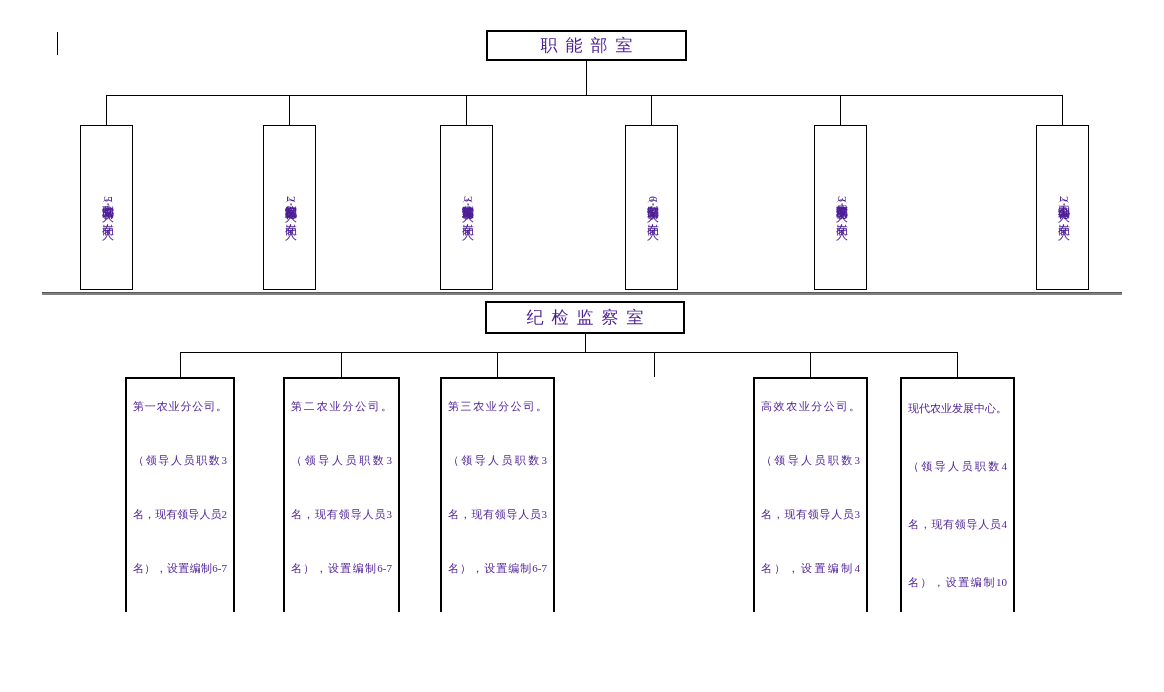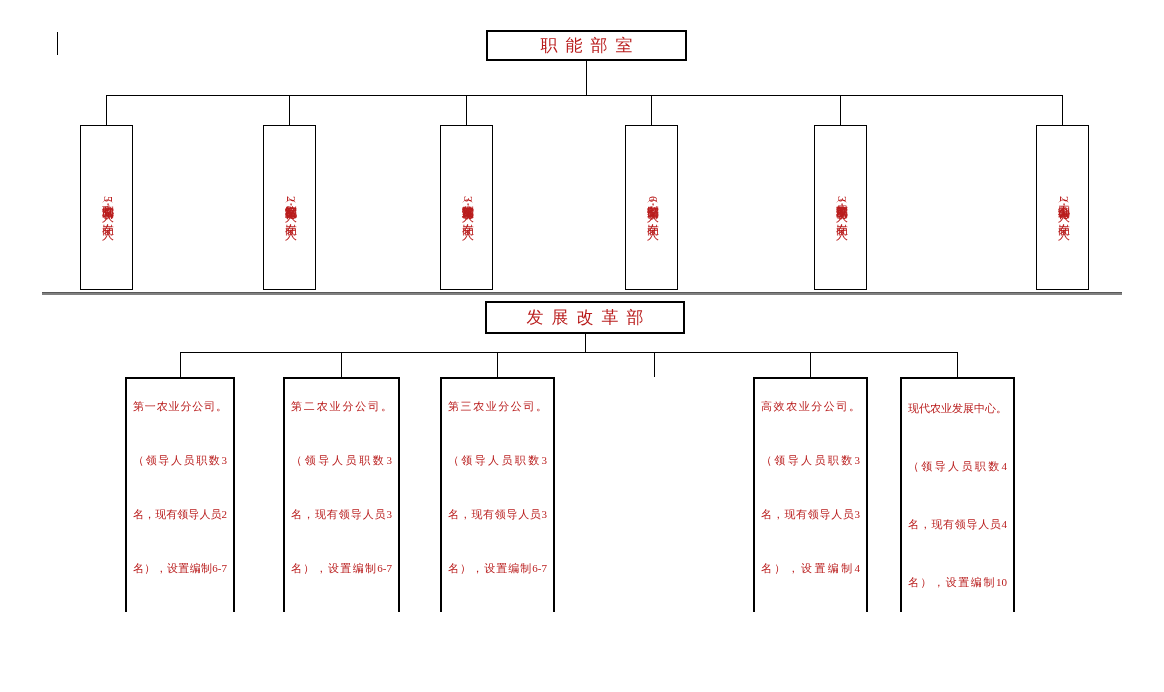--- a/index.html
+++ b/index.html
@@ -3,21 +3,21 @@
 <meta charset="utf-8">
 <style>
   * { margin: 0; padding: 0; box-sizing: border-box; }
   html, body { background: #ffffff; }
   .canvas {
     position: relative;
     width: 1164px;
     height: 612px;
     background: #ffffff;
     font-family: "Liberation Serif", serif;
-    color: #b91c1c;
+    color: #4c1d95;
     overflow: hidden;
   }
   
   .line-h { position: absolute; height: 0; border-top: 1px solid #000; }
   .line-v { position: absolute; width: 0; border-left: 1px solid #000; }
   .separator { position: absolute; background: #808080; border-top: 1px solid #595959; }
   .stray-mark { position: absolute; width: 0; border-left: 1px solid #000; }
 
   
   .title-box {
@@ -100,21 +100,21 @@
   <div class="vbox" style="left:814px;">
     <span>发展改革部（编制3人，在岗3人）</span>
   </div>
   <div class="vbox" style="left:1036px;">
     <span>工会办（编制2人，在岗2人）</span>
   </div>
 
   <div class="separator" style="left:42px; top:292px; width:1080px; height:3px;"></div>
 
   <div class="title-box" style="left:485px; top:301px; width:200px; height:33px;">
-    <span>发展改革部</span>
+    <span>纪检监察室</span>
   </div>
 
   <div class="line-v" style="left:585px; top:334px; height:18px;"></div>
 
   <div class="line-h" style="left:180px; top:352px; width:777px;"></div>
 
   <div class="line-v" style="left:180px; top:352px; height:25px;"></div>
   <div class="line-v" style="left:341px; top:352px; height:25px;"></div>
   <div class="line-v" style="left:497px; top:352px; height:25px;"></div>
   <div class="line-v" style="left:654px; top:352px; height:25px;"></div>

